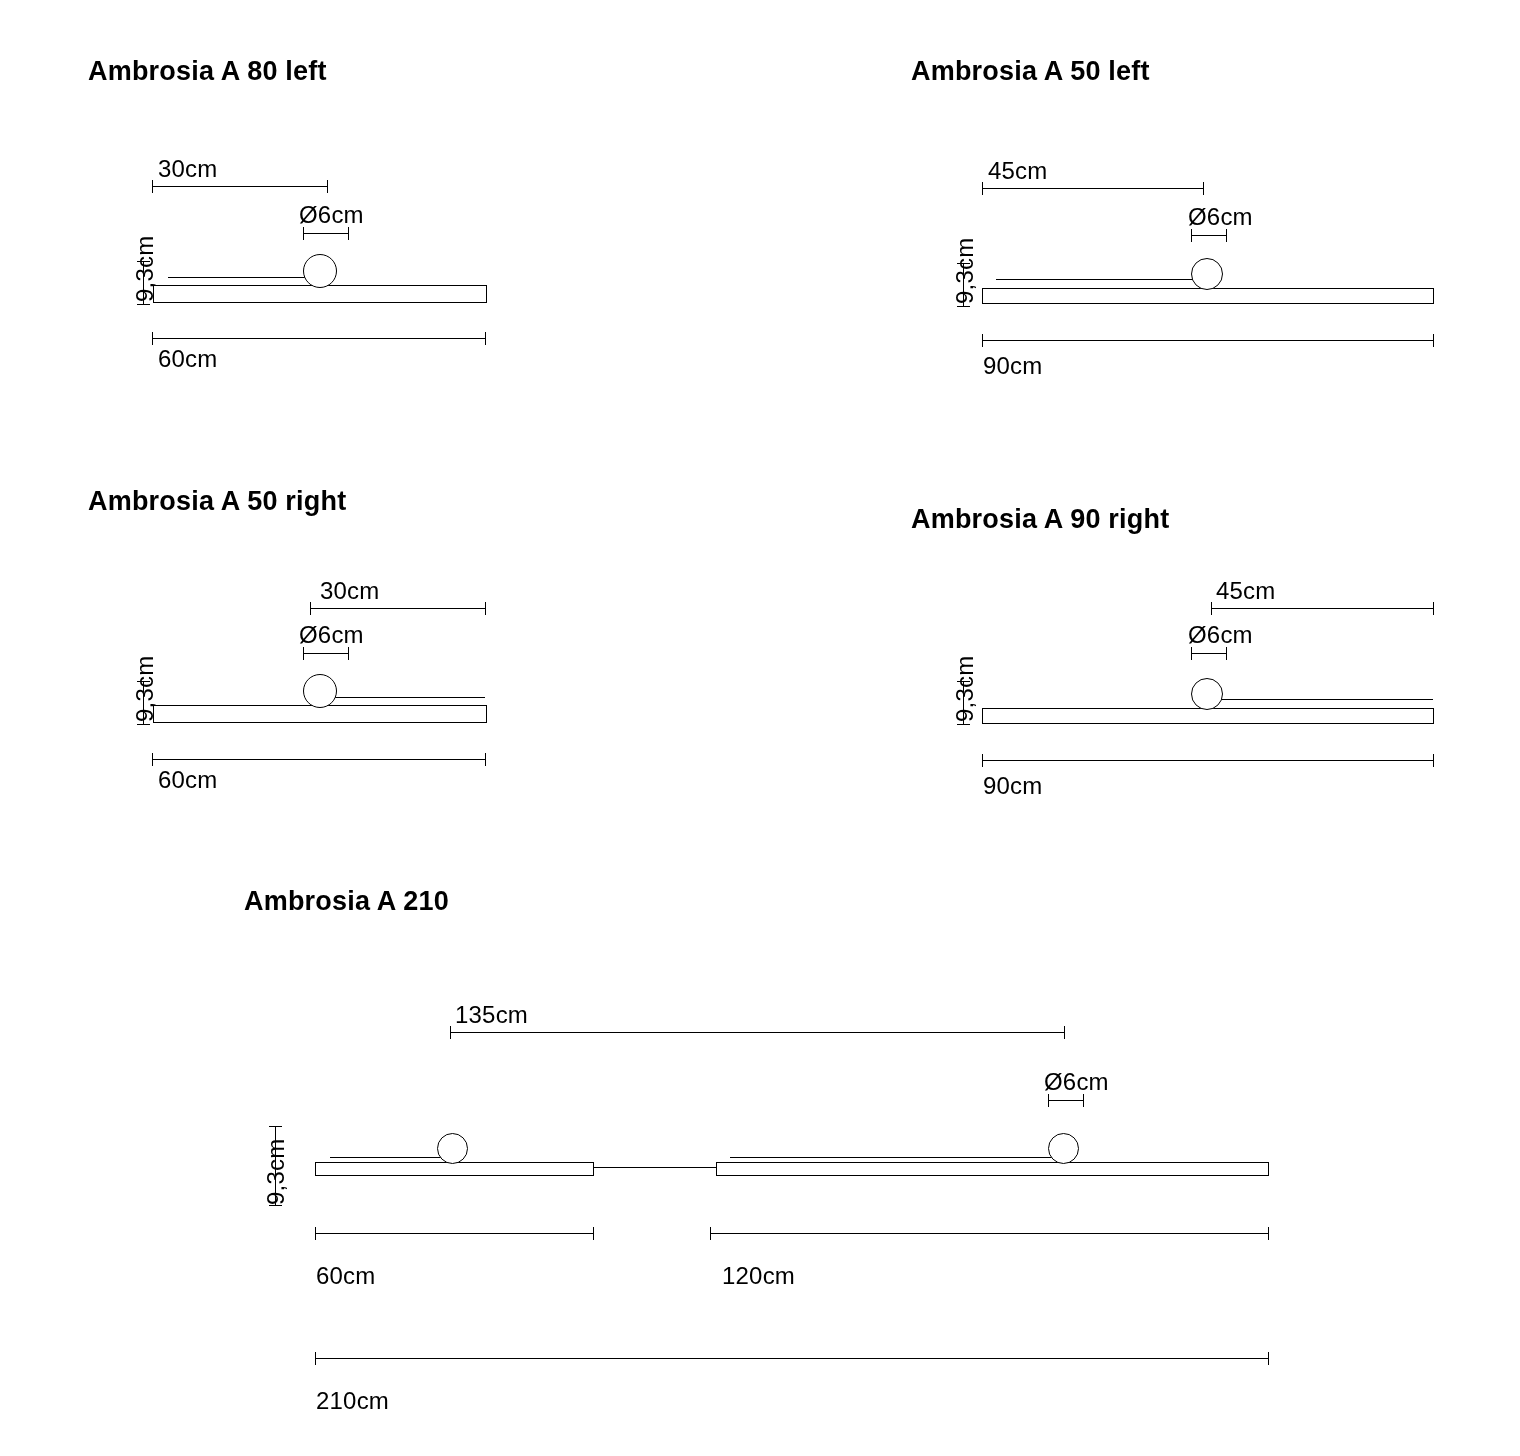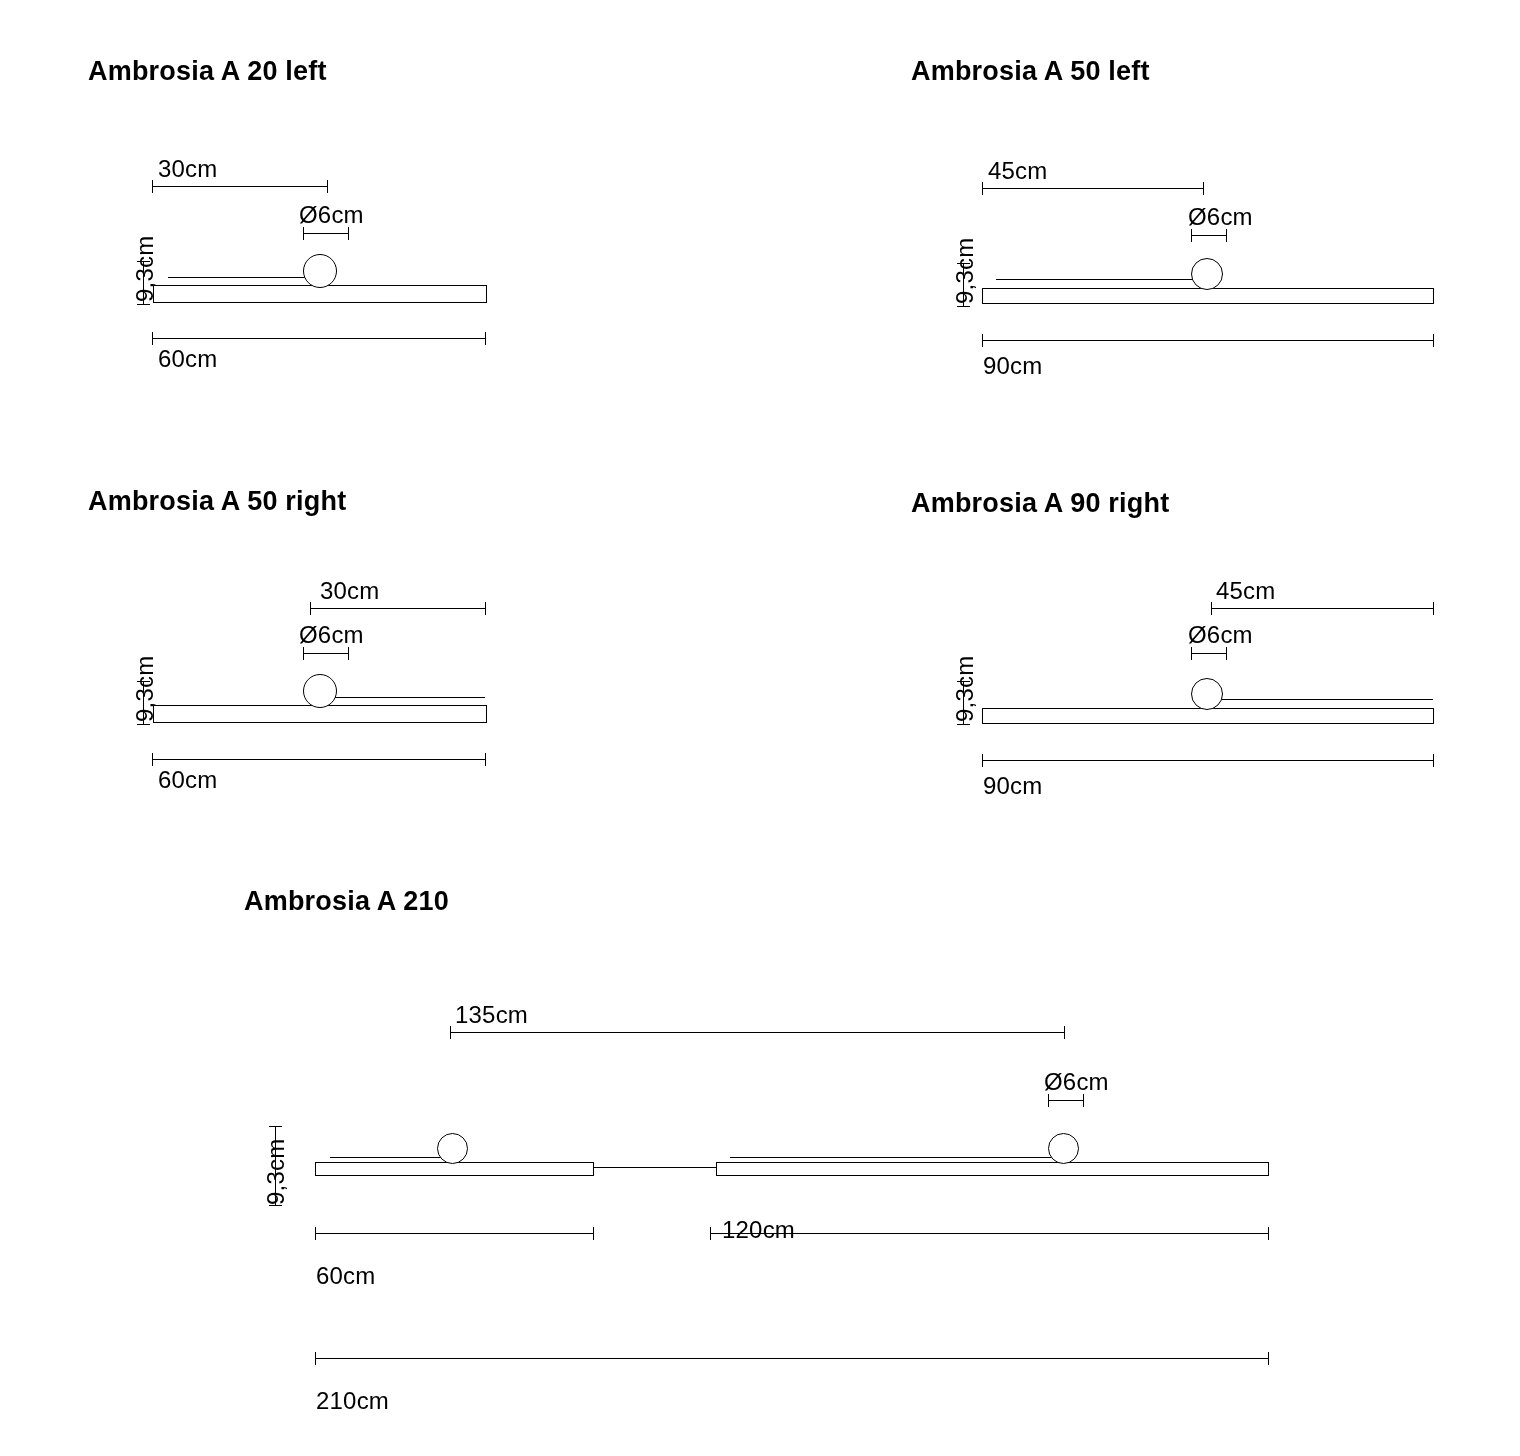--- a/index.html
+++ b/index.html
@@ -68,21 +68,21 @@
     border-radius: 50%;
     background: #fff;
     box-sizing: border-box;
   }
 </style>
 </head>
 <body>
 
 <div class="stage">
 
-  <div class="title" style="left:88px; top:56px;">Ambrosia A 20 left</div>
+  <div class="title" style="left:88px; top:56px;">Ambrosia A 80 left</div>
 
   <div class="dimlabel" style="left:158px; top:155px;">30cm</div>
   <div class="hline" style="left:152px; top:186px; width:176px;"></div>
   <div class="vtick" style="left:152px; top:180px; height:13px;"></div>
   <div class="vtick" style="left:327px; top:180px; height:13px;"></div>
 
   <div class="dimlabel" style="left:299px; top:201px;">Ø6cm</div>
   <div class="hline" style="left:303px; top:233px; width:46px;"></div>
   <div class="vtick" style="left:303px; top:227px; height:13px;"></div>
   <div class="vtick" style="left:348px; top:227px; height:13px;"></div>
@@ -146,21 +146,21 @@
 
   <div class="barline" style="left:325px; top:697px; width:160px;"></div>
   <div class="bar" style="left:153px; top:705px; width:334px; height:18px;"></div>
   <div class="ball" style="left:303px; top:674px; width:34px; height:34px;"></div>
 
   <div class="hline" style="left:152px; top:759px; width:334px;"></div>
   <div class="vtick" style="left:152px; top:753px; height:13px;"></div>
   <div class="vtick" style="left:485px; top:753px; height:13px;"></div>
   <div class="dimlabel" style="left:158px; top:766px;">60cm</div>
 
-  <div class="title" style="left:911px; top:488px;">Ambrosia A 90 right</div>
+  <div class="title" style="left:911px; top:504px;">Ambrosia A 90 right</div>
 
   <div class="dimlabel" style="left:1216px; top:577px;">45cm</div>
   <div class="hline" style="left:1211px; top:608px; width:223px;"></div>
   <div class="vtick" style="left:1211px; top:602px; height:13px;"></div>
   <div class="vtick" style="left:1433px; top:602px; height:13px;"></div>
 
   <div class="dimlabel" style="left:1188px; top:621px;">Ø6cm</div>
   <div class="hline" style="left:1191px; top:653px; width:36px;"></div>
   <div class="vtick" style="left:1191px; top:647px; height:13px;"></div>
   <div class="vtick" style="left:1226px; top:647px; height:13px;"></div>
@@ -207,20 +207,20 @@
   <div class="ball" style="left:1048px; top:1133px; width:31px; height:31px;"></div>
 
   <div class="hline" style="left:315px; top:1233px; width:279px;"></div>
   <div class="vtick" style="left:315px; top:1227px; height:13px;"></div>
   <div class="vtick" style="left:593px; top:1227px; height:13px;"></div>
   <div class="dimlabel" style="left:316px; top:1262px;">60cm</div>
 
   <div class="hline" style="left:710px; top:1233px; width:559px;"></div>
   <div class="vtick" style="left:710px; top:1227px; height:13px;"></div>
   <div class="vtick" style="left:1268px; top:1227px; height:13px;"></div>
-  <div class="dimlabel" style="left:722px; top:1216px;">120cm</div>
+  <div class="dimlabel" style="left:722px; top:1262px;">120cm</div>
 
   <div class="hline" style="left:315px; top:1358px; width:954px;"></div>
   <div class="vtick" style="left:315px; top:1352px; height:13px;"></div>
   <div class="vtick" style="left:1268px; top:1352px; height:13px;"></div>
   <div class="dimlabel" style="left:316px; top:1387px;">210cm</div>
 
 </div>
 
 </body></html>

